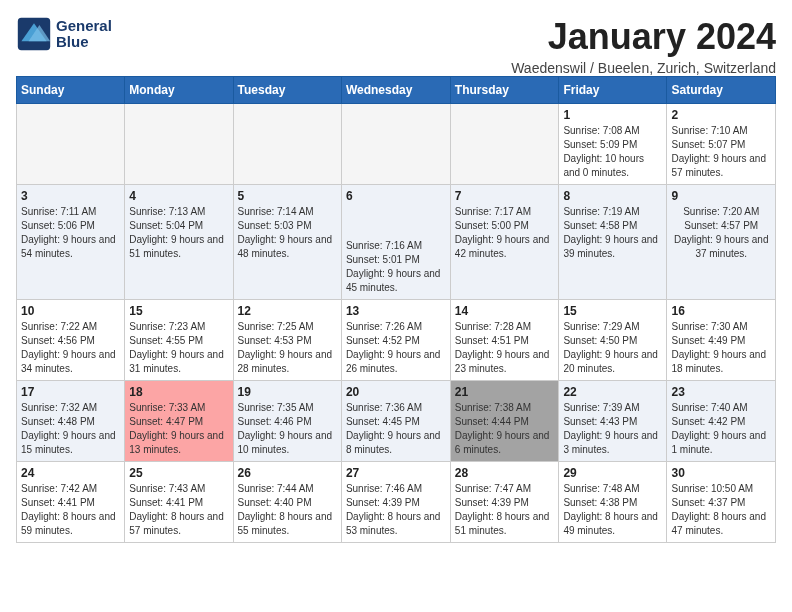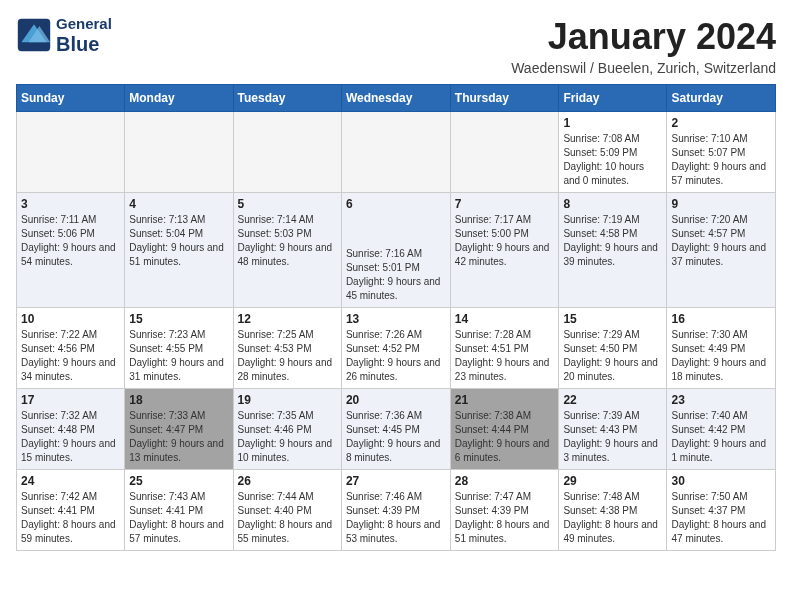--- a/index.html
+++ b/index.html
@@ -7,21 +7,20 @@
       font-family: Arial, sans-serif;
       background: #fff;
       width: 792px;
       min-height: 612px;
       padding: 16px;
     }
     .header-area {
       display: flex;
       align-items: flex-start;
       justify-content: space-between;
-      margin-bottom: 8px;
     }
     .logo {
       display: flex;
       align-items: center;
       gap: 4px;
     }
     .logo-text {
       font-size: 18px;
       font-weight: bold;
       color: #1a3a6b;
@@ -94,21 +93,21 @@
 
 <div class="header-area">
   <div class="logo">
     <svg class="logo-icon" viewBox="0 0 40 40">
       <rect x="2" y="2" width="36" height="36" rx="4" fill="#1a3a6b"></rect>
       <polygon points="20,8 34,28 6,28" fill="#4a9fd4"></polygon>
       <polygon points="26,10 38,28 14,28" fill="#7abfe8" opacity="0.7"></polygon>
     </svg>
     <div>
       <div class="logo-text" style="font-size:15px;">General</div>
-      <div class="logo-text" style="font-size:20px;">Blue</div>
+      <div class="logo-text" style="font-size:15px;">Blue</div>
     </div>
   </div>
   <div class="title-area">
     <div class="month-title">January 2024</div>
     <div class="location-title">Waedenswil / Bueelen, Zurich, Switzerland</div>
   </div>
 </div>
 
 <table class="calendar">
   <thead>
@@ -174,21 +173,21 @@
 Daylight: 9 hours and 42 minutes.</div>
         </td>
         <td style="background: rgb(238, 242, 248);">
           <span class="day-number">8</span>
           <div class="day-info" style="white-space: pre-line;">Sunrise: 7:19 AM
 Sunset: 4:58 PM
 Daylight: 9 hours and 39 minutes.</div>
         </td>
         <td style="background: rgb(238, 242, 248);">
           <span class="day-number">9</span>
-          <div class="day-info" style="white-space: pre-line;">Sunrise: 7:20 AM
+          <div class="day-info" style="white-space: pre-line; text-align: center;">Sunrise: 7:20 AM
 Sunset: 4:57 PM
 Daylight: 9 hours and 37 minutes.</div>
         </td>
       </tr>
       <tr>
         <td>
           <span class="day-number">10</span>
           <div class="day-info" style="white-space: pre-line;">Sunrise: 7:22 AM
 Sunset: 4:56 PM
 Daylight: 9 hours and 34 minutes.</div>
@@ -230,21 +229,21 @@
 Daylight: 9 hours and 18 minutes.</div>
         </td>
       </tr>
       <tr>
         <td style="background: rgb(238, 242, 248);">
           <span class="day-number">17</span>
           <div class="day-info" style="white-space: pre-line;">Sunrise: 7:32 AM
 Sunset: 4:48 PM
 Daylight: 9 hours and 15 minutes.</div>
         </td>
-        <td style="background: #a3a3a3;">
+        <td style="background: #fca5a5;">
           <span class="day-number">18</span>
           <div class="day-info" style="white-space: pre-line;">Sunrise: 7:33 AM
 Sunset: 4:47 PM
 Daylight: 9 hours and 13 minutes.</div>
         </td>
         <td style="background: rgb(238, 242, 248);">
           <span class="day-number">19</span>
           <div class="day-info" style="white-space: pre-line;">Sunrise: 7:35 AM
 Sunset: 4:46 PM
 Daylight: 9 hours and 10 minutes.</div>
@@ -306,19 +305,19 @@
 Daylight: 8 hours and 51 minutes.</div>
         </td>
         <td>
           <span class="day-number">29</span>
           <div class="day-info" style="white-space: pre-line;">Sunrise: 7:48 AM
 Sunset: 4:38 PM
 Daylight: 8 hours and 49 minutes.</div>
         </td>
         <td>
           <span class="day-number">30</span>
-          <div class="day-info" style="white-space: pre-line;">Sunrise: 7:50 AM
+          <div class="day-info" style="white-space: pre-line;">Sunrise: 10:50 AM
 Sunset: 4:37 PM
 Daylight: 8 hours and 47 minutes.</div>
         </td>
       </tr>
     </tbody>
 </table>
 
 </body></html>

